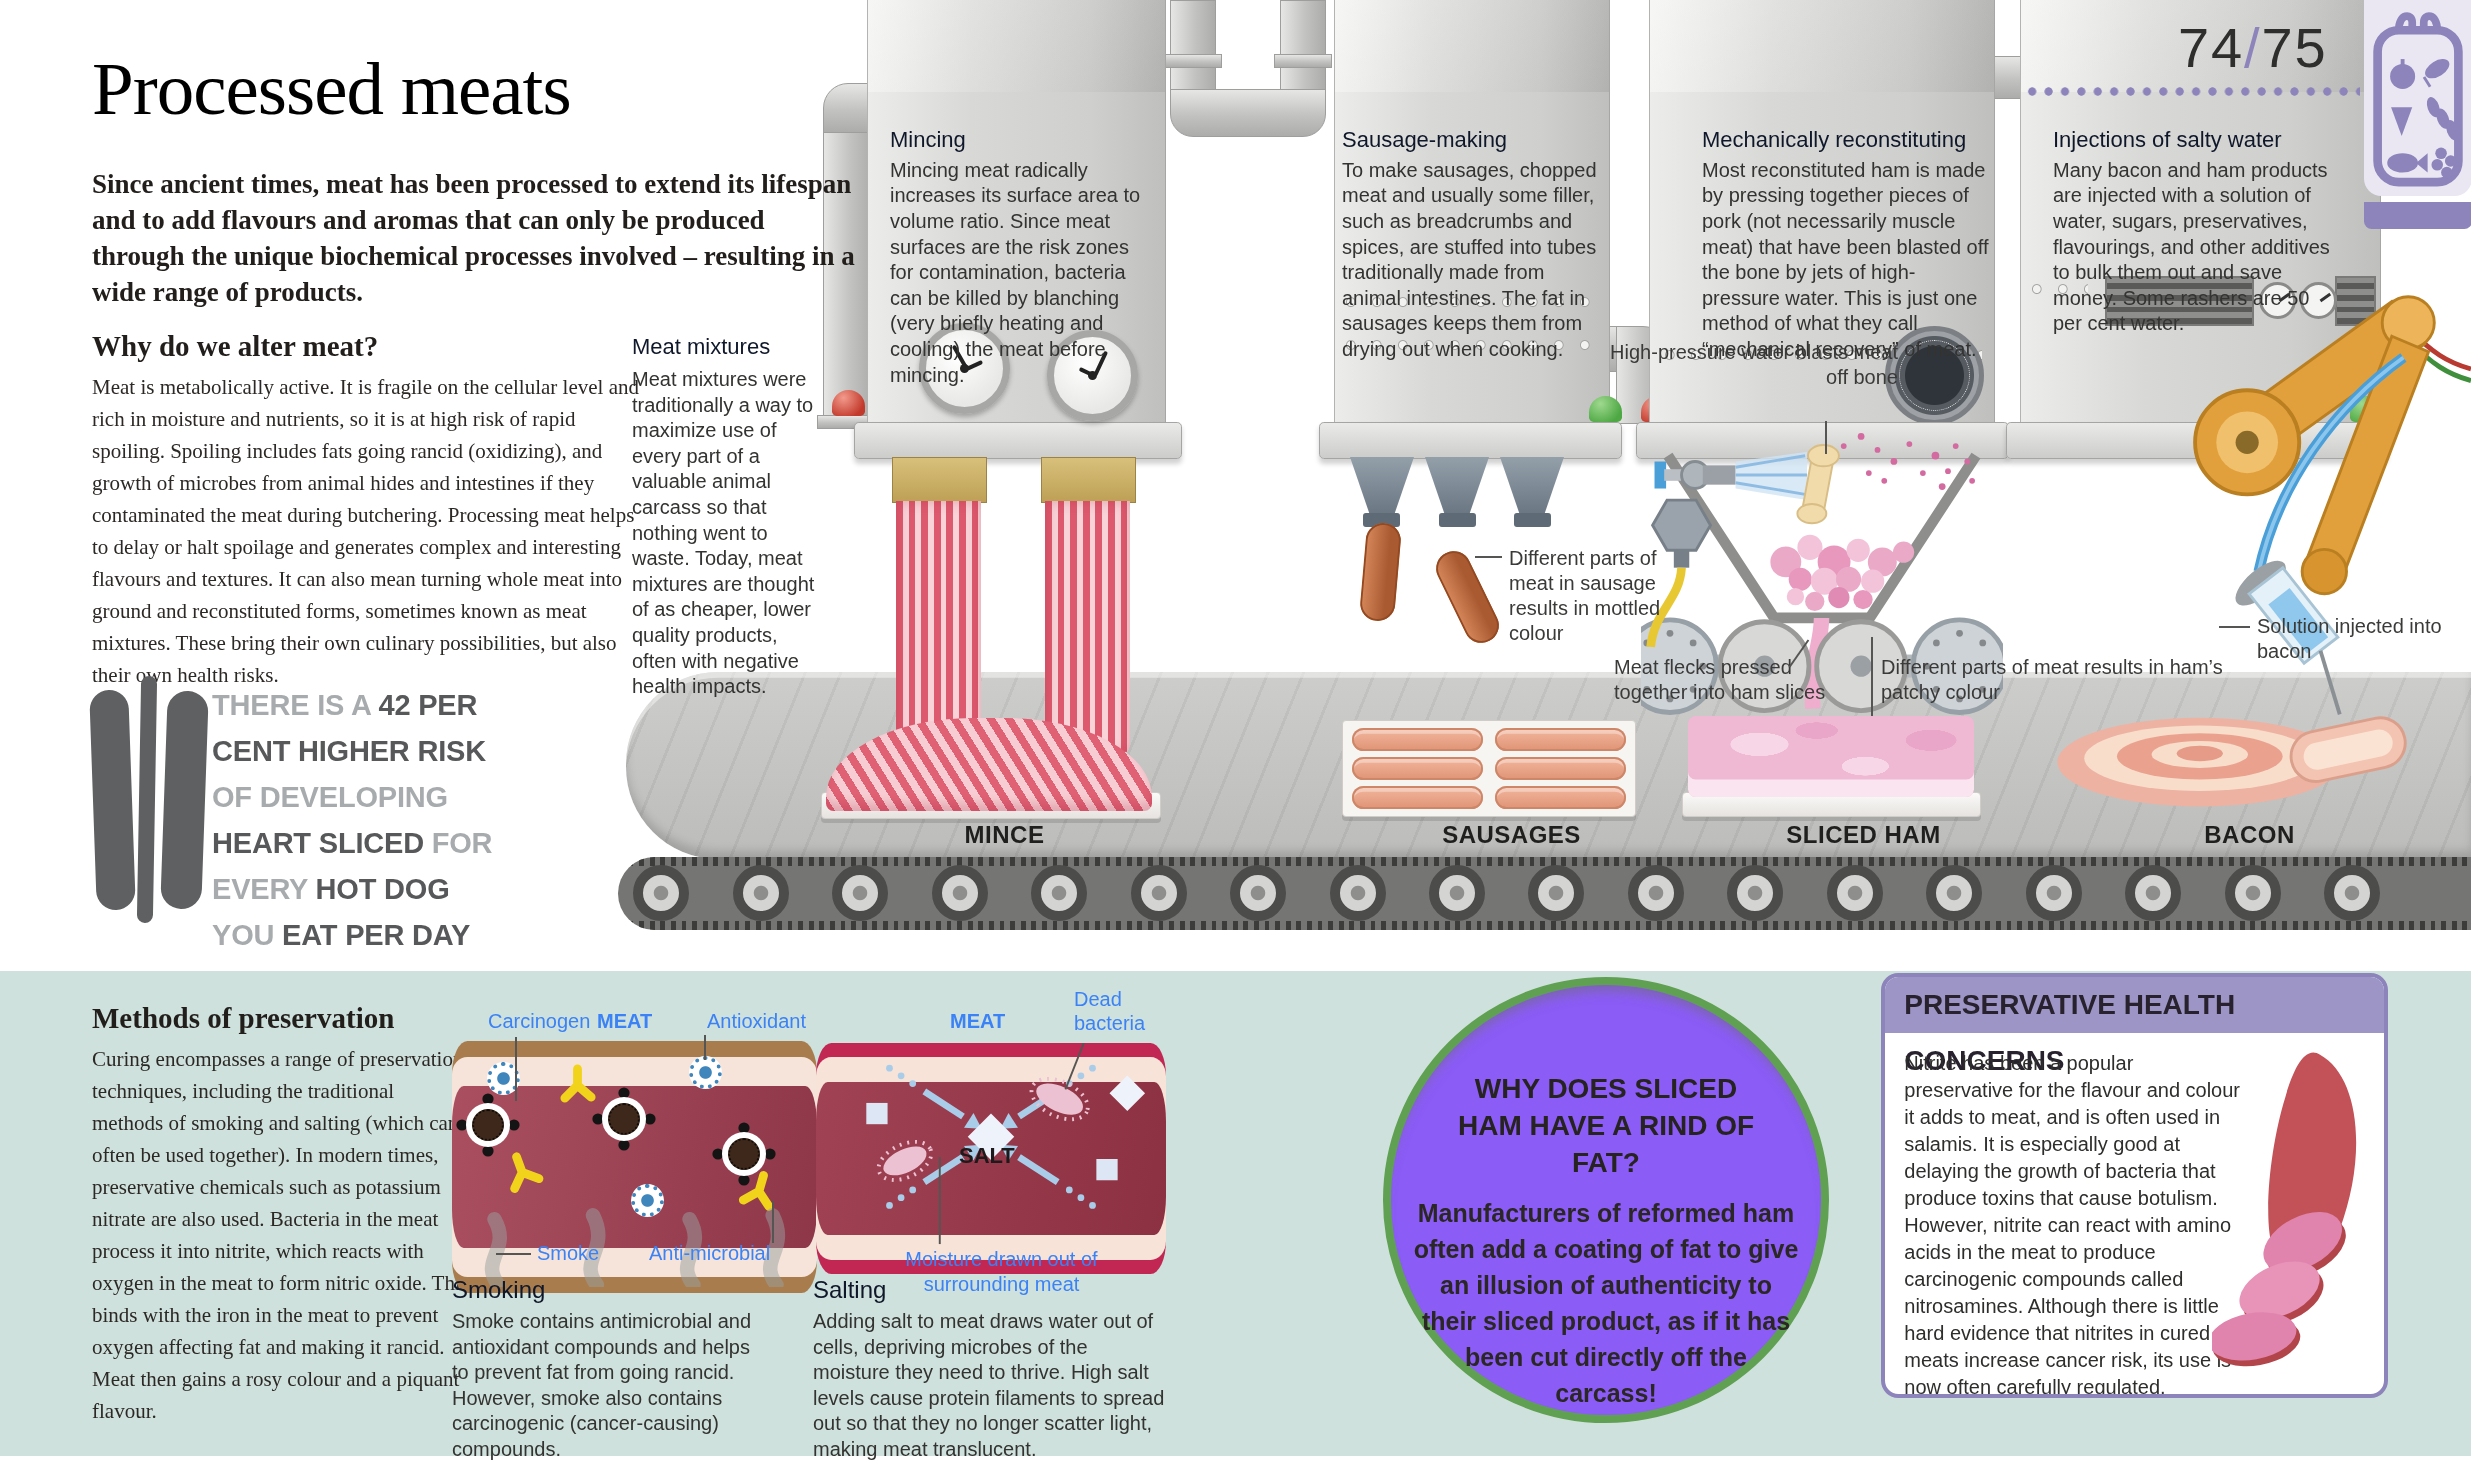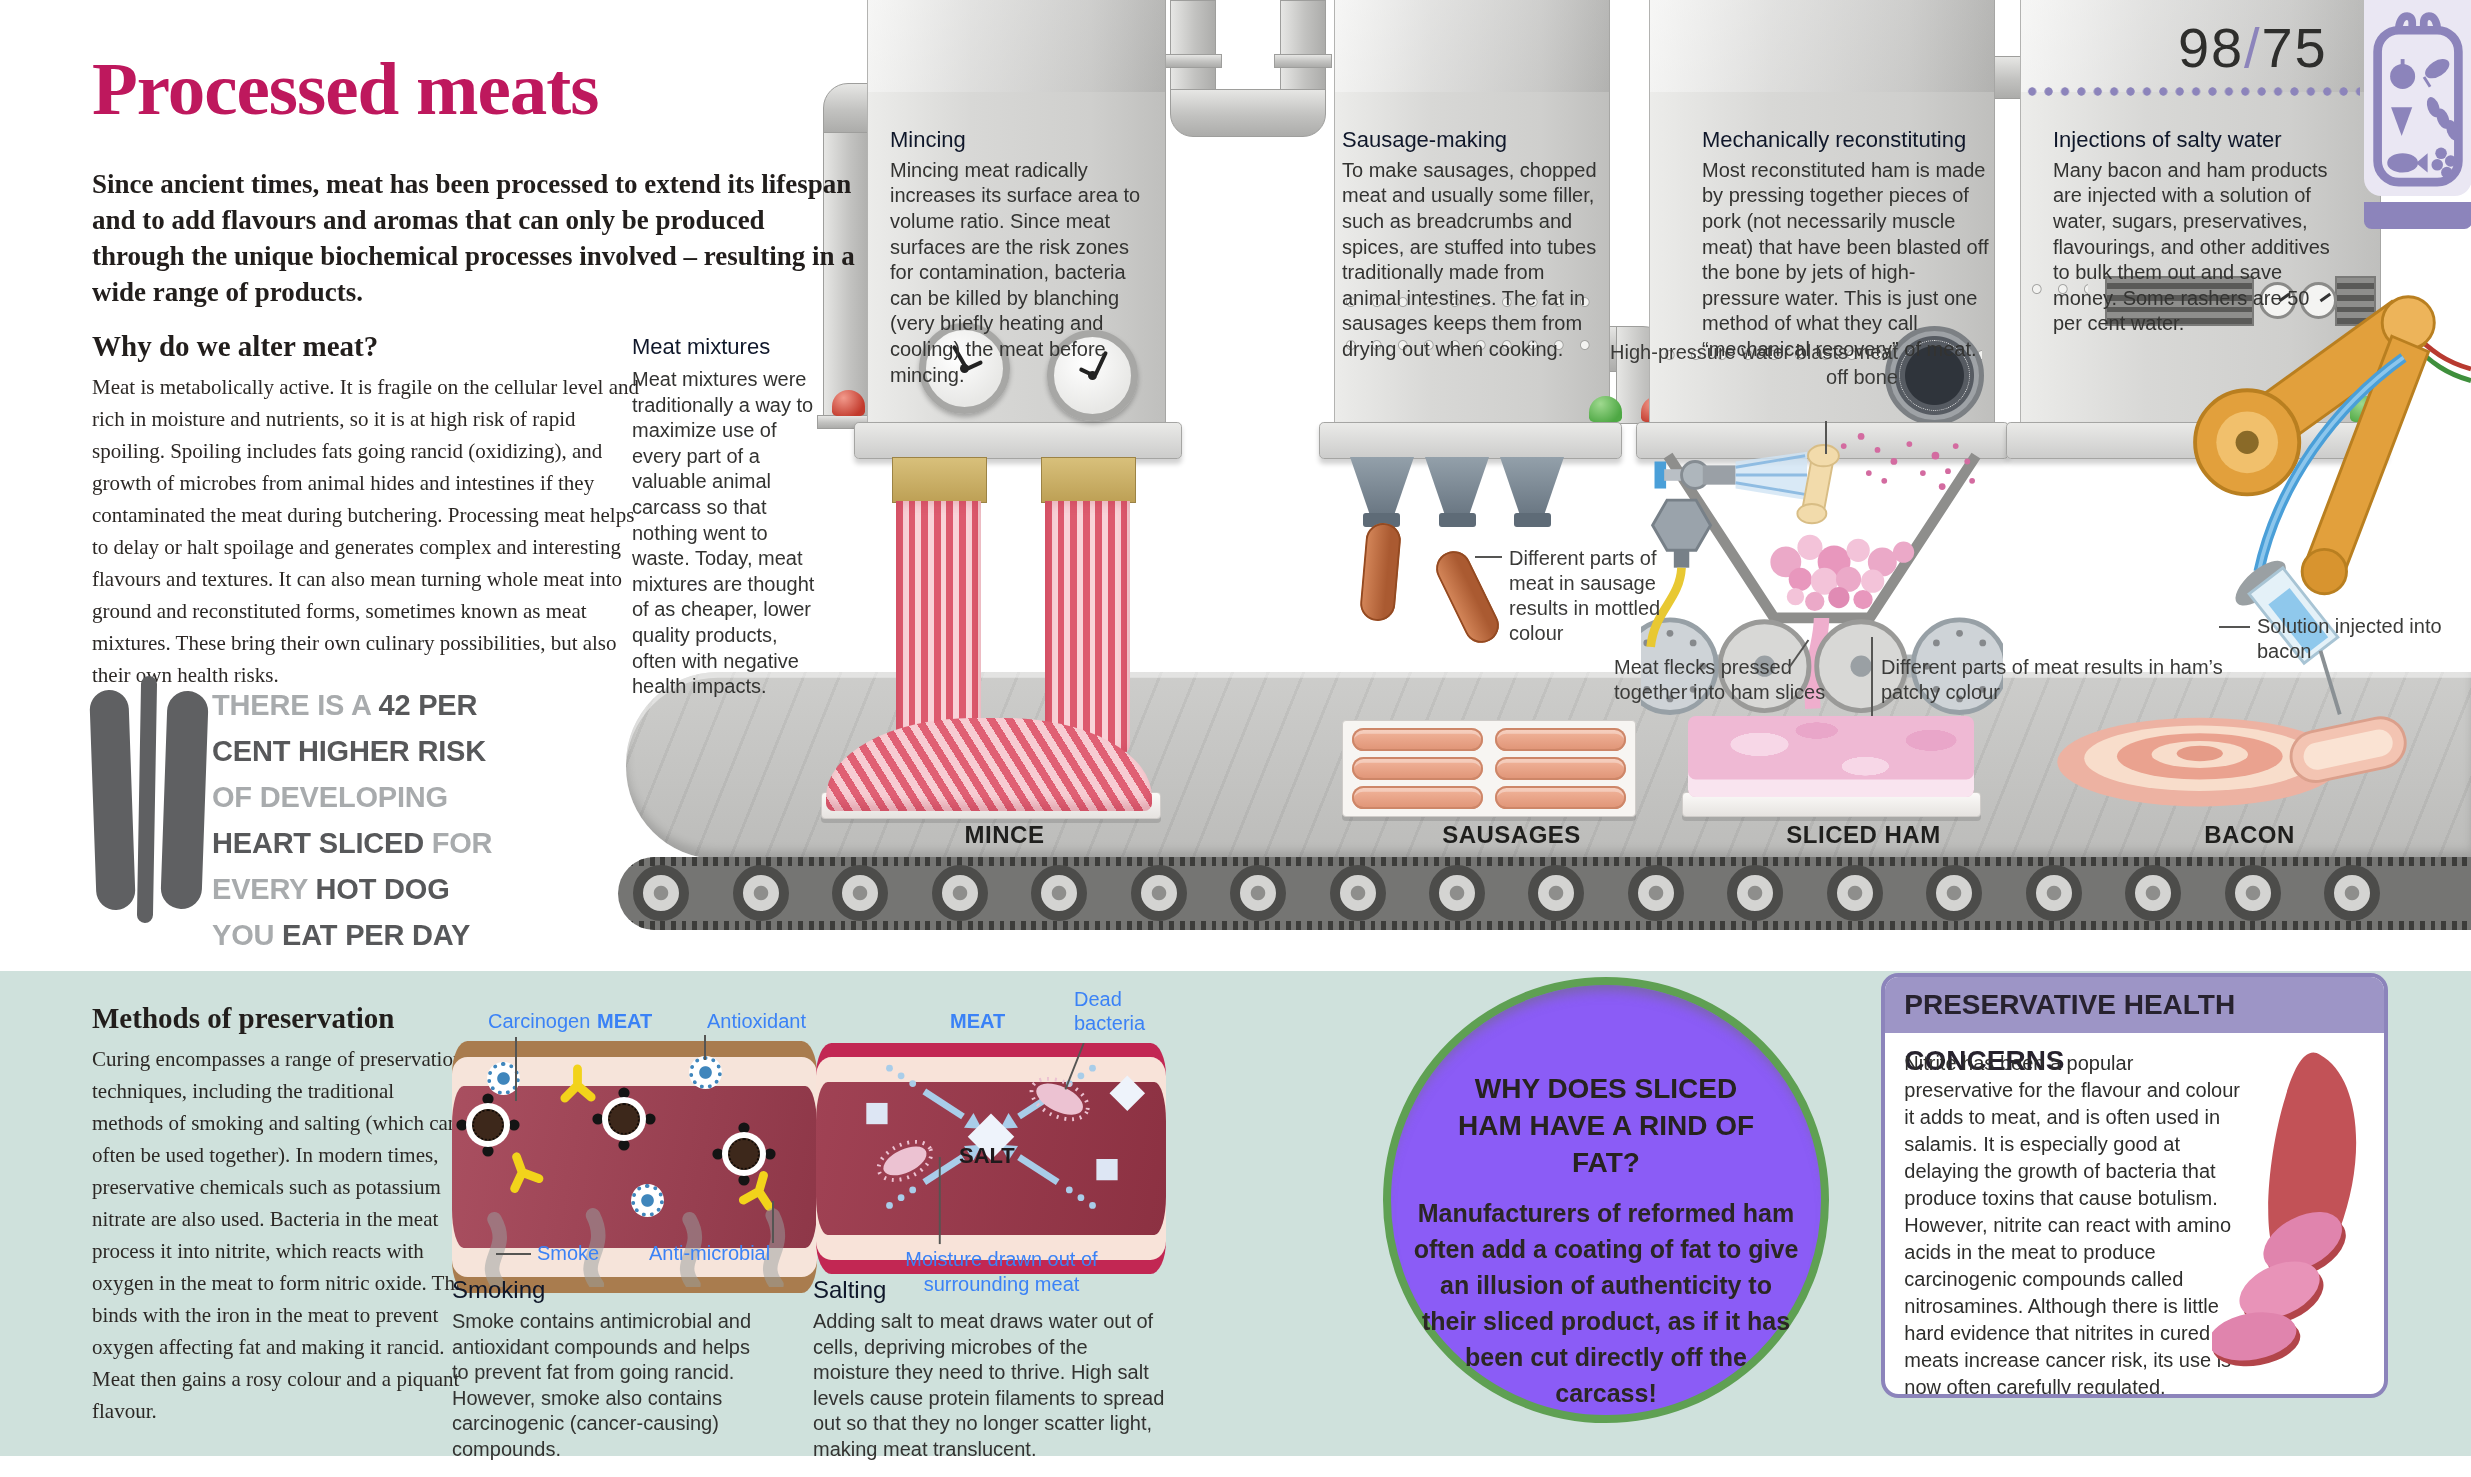--- a/index.html
+++ b/index.html
@@ -1,21 +1,21 @@
 <!DOCTYPE html>
 <html><head>
 <meta charset="utf-8">
 <style>
   html,body{margin:0;padding:0;background:#fff;}
   #canvas{position:relative;width:2472px;height:1477px;background:#fff;overflow:hidden;
           font-family:"Liberation Sans",sans-serif;color:#2b2b29;}
   .abs{position:absolute;}
   .serif{font-family:"Liberation Serif",serif;}
   
-  .page-title{font-size:75px;font-weight:bold;color:#be185d;letter-spacing:-1px;}
+  .page-title{font-size:75px;font-weight:normal;color:#000000;letter-spacing:-1px;}
   .intro{font-size:27px;font-weight:bold;line-height:36px;color:#221e1c;}
   .sec-h{font-size:29px;font-weight:bold;color:#221e1c;}
   .body-serif{font-size:21px;line-height:32px;color:#2c2825;}
   .col-h{font-size:22px;font-weight:normal;color:#0f172a;}
   .col-b{font-size:20px;line-height:25.6px;color:#333331;}
   .callout{font-size:20px;line-height:25px;color:#3a3a38;}
   .leader{position:absolute;background:#555553;}
   
   .stat{font-size:29px;font-weight:bold;line-height:46px;letter-spacing:-0.2px;}
   .stat .lt{color:#a8abad;} .stat .dk{color:#57585a;}
@@ -359,21 +359,21 @@
       <span class="wheel" style="left: 1507px;"></span>
       <span class="wheel" style="left: 1607px;"></span>
       <span class="wheel" style="left: 1706px;"></span>
     </div>
   <div class="belt-label" style="left:879px;">MINCE</div>
   <div class="belt-label" style="left:1386px;">SAUSAGES</div>
   <div class="belt-label" style="left:1738px;">SLICED HAM</div>
   <div class="belt-label" style="left:2124px;">BACON</div>
 
   <div class="abs pagenum" style="left:2178px;top:15.4px;">
-    <span>98</span><span class="slash">/</span><span>75</span>
+    <span>74</span><span class="slash">/</span><span>75</span>
   </div>
   <div class="dotline" style="left:2024px;top:87px;width:336px;"></div>
   <div class="jarbox">
     <svg width="100" height="185" viewBox="0 0 104 190" style="margin:5.8px 3.9px;">
       <path d="M32,24 C32,6 46,6 46,16 L46,24" fill="none" stroke="#8c84bb" stroke-width="8"></path>
       <path d="M72,24 C72,6 58,6 58,16 L58,24" fill="none" stroke="#8c84bb" stroke-width="8"></path>
       <rect x="10" y="24" width="84" height="158" rx="22" fill="none" stroke="#8c84bb" stroke-width="9"></rect>
       <g fill="#8c84bb">
         <circle cx="36" cy="72" r="13"></circle>
           <rect x="34" y="54" width="4" height="10"></rect>

